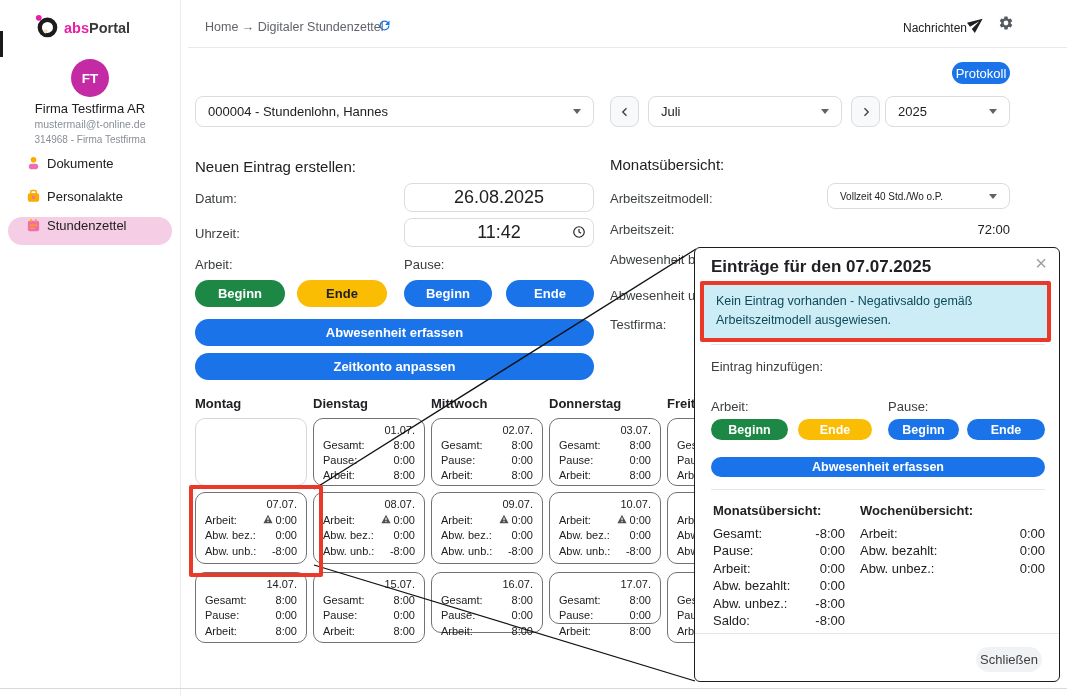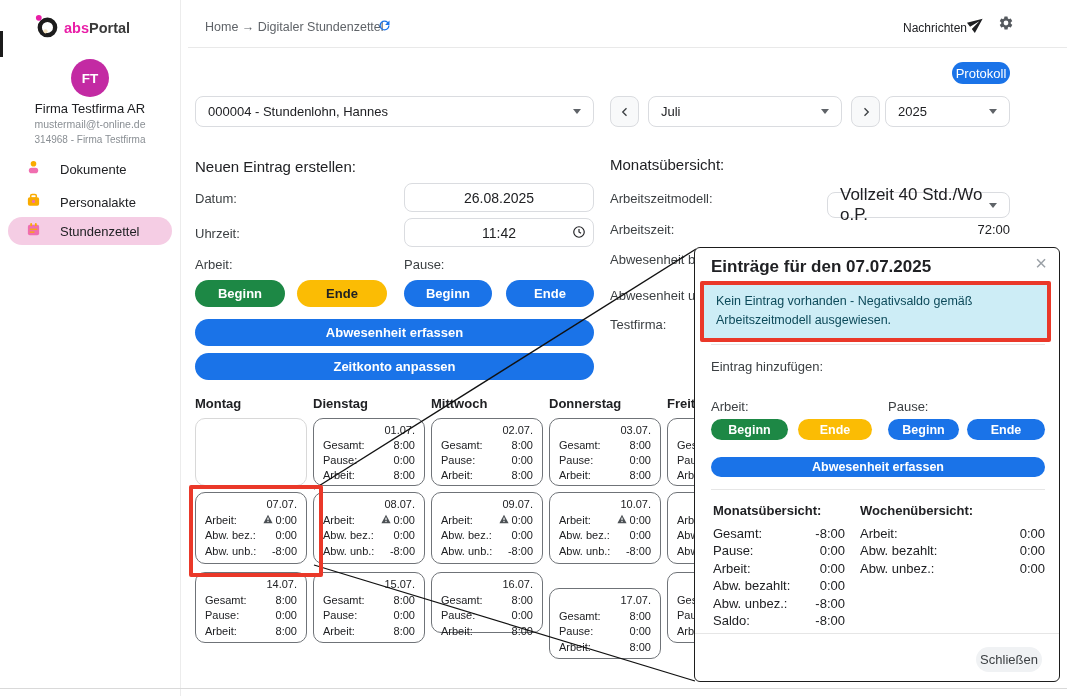--- a/index.html
+++ b/index.html
@@ -10,42 +10,42 @@
   #sidebar{left:0;top:0;width:180px;height:696px;background:#fff;border-right:1px solid #ececec}
   .logo-row{left:34px;top:13px;display:flex;align-items:center;gap:5px}
   .logo-text{font-size:14.5px;font-weight:700}
   .logo-abs{color:#e91ea7}.logo-portal{color:#3a3a3a}
   #avatar{left:71px;top:59px;width:38px;height:38px;border-radius:50%;background:#c32aa3;color:#fff;
           font-size:13.5px;font-weight:700;display:flex;align-items:center;justify-content:center}
   .side-center{left:0;width:180px;text-align:center}
   #company{top:101px;font-size:13px;font-weight:500}
   #email{top:118px;font-size:10.5px;color:#8a8f94}
   #org{top:134px;font-size:10px;color:#8a8f94}
-  .menu-item{left:26px;height:26px;display:flex;align-items:center;gap:19px;font-size:13px;color:#202124;cursor:pointer}
+  .menu-item{left:26px;height:26px;display:flex;gap:6px;font-size:13px;color:#202124;cursor:pointer}
   #active-pill{left:8px;top:217px;width:164px;height:28px;border-radius:15px;background:#f5cde4}
   #edge-artifact{left:0;top:31px;width:3px;height:26px;background:#1b1b1b}
   
   #breadcrumb{left:205px;top:20px;font-size:12.5px;color:#5f6368}
   #refresh{left:377px;top:18px;cursor:pointer}
   #nachrichten{left:903px;top:21px;font-size:12px;color:#202124}
   #send{left:968px;top:15px;cursor:pointer}
   #gear{left:998px;top:15px;cursor:pointer}
   #topbar-divider{left:188px;top:47px;width:879px;height:1px;background:#e9e9e9}
   #bottom-divider{left:0;top:688px;width:1067px;height:1px;background:#d9d9d9}
   
   .btn-protokoll{left:952px;top:62px;width:58px;height:22px;border-radius:11px;background:#1a73e8;color:#fff;
       font-size:13px;font-weight:500;display:flex;align-items:center;justify-content:center;cursor:pointer}
   .select{height:31px;border:1px solid #dadce0;border-radius:8px;background:#fff;display:flex;align-items:center;
       justify-content:space-between;padding:12px 12px;font-size:13px;box-sizing:border-box;cursor:pointer}
   .caret{width:0;height:0;border-left:4px solid transparent;border-right:4px solid transparent;border-top:5px solid #5f6368}
   .navbtn{width:29px;height:31px;border:1px solid #dadce0;border-radius:8px;background:#f8f9fa;display:flex;
       align-items:center;justify-content:center;box-sizing:border-box;cursor:pointer}
   .section-h{font-size:15px;font-weight:500;color:#202124}
   .lbl{font-size:13px;color:#3c4043}
-  .tinput{border:1px solid #dadce0;border-radius:8px;background:#fff;font-size:14px;text-align:center;
+  .tinput{border:1px solid #dadce0;border-radius:8px;background:#fff;font-size:18px;text-align:center;
       box-sizing:border-box;font-family:inherit;color:#202124;outline:none}
   .pill{border-radius:14px;color:#fff;font-weight:700;font-size:13px;display:flex;align-items:center;
       justify-content:center;cursor:pointer}
   .g{background:#1d8845}.y{background:#fbbc04;color:#202124}.b{background:#1a73e8}
   .val{font-size:13px;color:#202124}
   
   .cal-h{top:396px;font-size:13px;font-weight:700;width:112px}
   .dcard{width:112px;border:1px solid #6f7378;border-radius:10px;background:#fff;box-sizing:border-box;
       padding:4px 9px 4px;font-size:11px;line-height:15px;cursor:pointer}
   .dcard.empty{border-color:#d8d8d8}
@@ -166,21 +166,21 @@
 <div class="abs lbl" style="left:404px;top:257px">Pause:</div>
 <div class="abs pill g" style="left:195px;top:280px;width:90px;height:27px">Beginn</div>
 <div class="abs pill y" style="left:297px;top:280px;width:90px;height:27px">Ende</div>
 <div class="abs pill b" style="left:404px;top:280px;width:88px;height:27px">Beginn</div>
 <div class="abs pill b" style="left:506px;top:280px;width:88px;height:27px">Ende</div>
 <div class="abs pill b" style="left:195px;top:319px;width:399px;height:27px">Abwesenheit erfassen</div>
 <div class="abs pill b" style="left:195px;top:353px;width:399px;height:27px">Zeitkonto anpassen</div>
 
 <div class="abs section-h" style="left:610px;top:156px">Monatsübersicht:</div>
 <div class="abs lbl" style="left:610px;top:191px">Arbeitszeitmodell:</div>
-<div class="abs select" style="left:827px;top:192px;width:183px;height:20px;font-size:17px">
+<div class="abs select" style="left:827px;top:183px;width:183px;height:20px;font-size:10px">
   <span>Vollzeit 40 Std./Wo o.P.</span>
     <span class="caret"></span>
 </div>
 <div class="abs lbl" style="left:610px;top:222px">Arbeitszeit:</div>
 <div class="abs val" style="left:850px;top:222px;width:160px;text-align:right">72:00</div>
 <div class="abs lbl" style="left:610px;top:252px;white-space:nowrap">Abwesenheit bezahlt:</div>
 <div class="abs lbl" style="left:610px;top:288px;white-space:nowrap">Abwesenheit unbezahlt:</div>
 <div class="abs lbl" style="left:610px;top:317px">Testfirma:</div>
 
 <div class="abs cal-h" style="left:195px">Montag</div>
@@ -393,21 +393,21 @@
     </div>
   <div class="drow">
       <span>Pause:</span>
       <span>0:00</span>
     </div>
   <div class="drow">
       <span>Arbeit:</span>
       <span>8:00</span>
     </div>
 </div>
-<div class="abs dcard" style="left:549px;top:588px;height:71px;line-height:15.5px">
+<div class="abs dcard" style="left:549px;top:572px;height:52px;line-height:15.5px">
   <div class="ddate">17.07.</div>
   <div class="drow">
       <span>Gesamt:</span>
       <span>8:00</span>
     </div>
   <div class="drow">
       <span>Pause:</span>
       <span>0:00</span>
     </div>
   <div class="drow">

